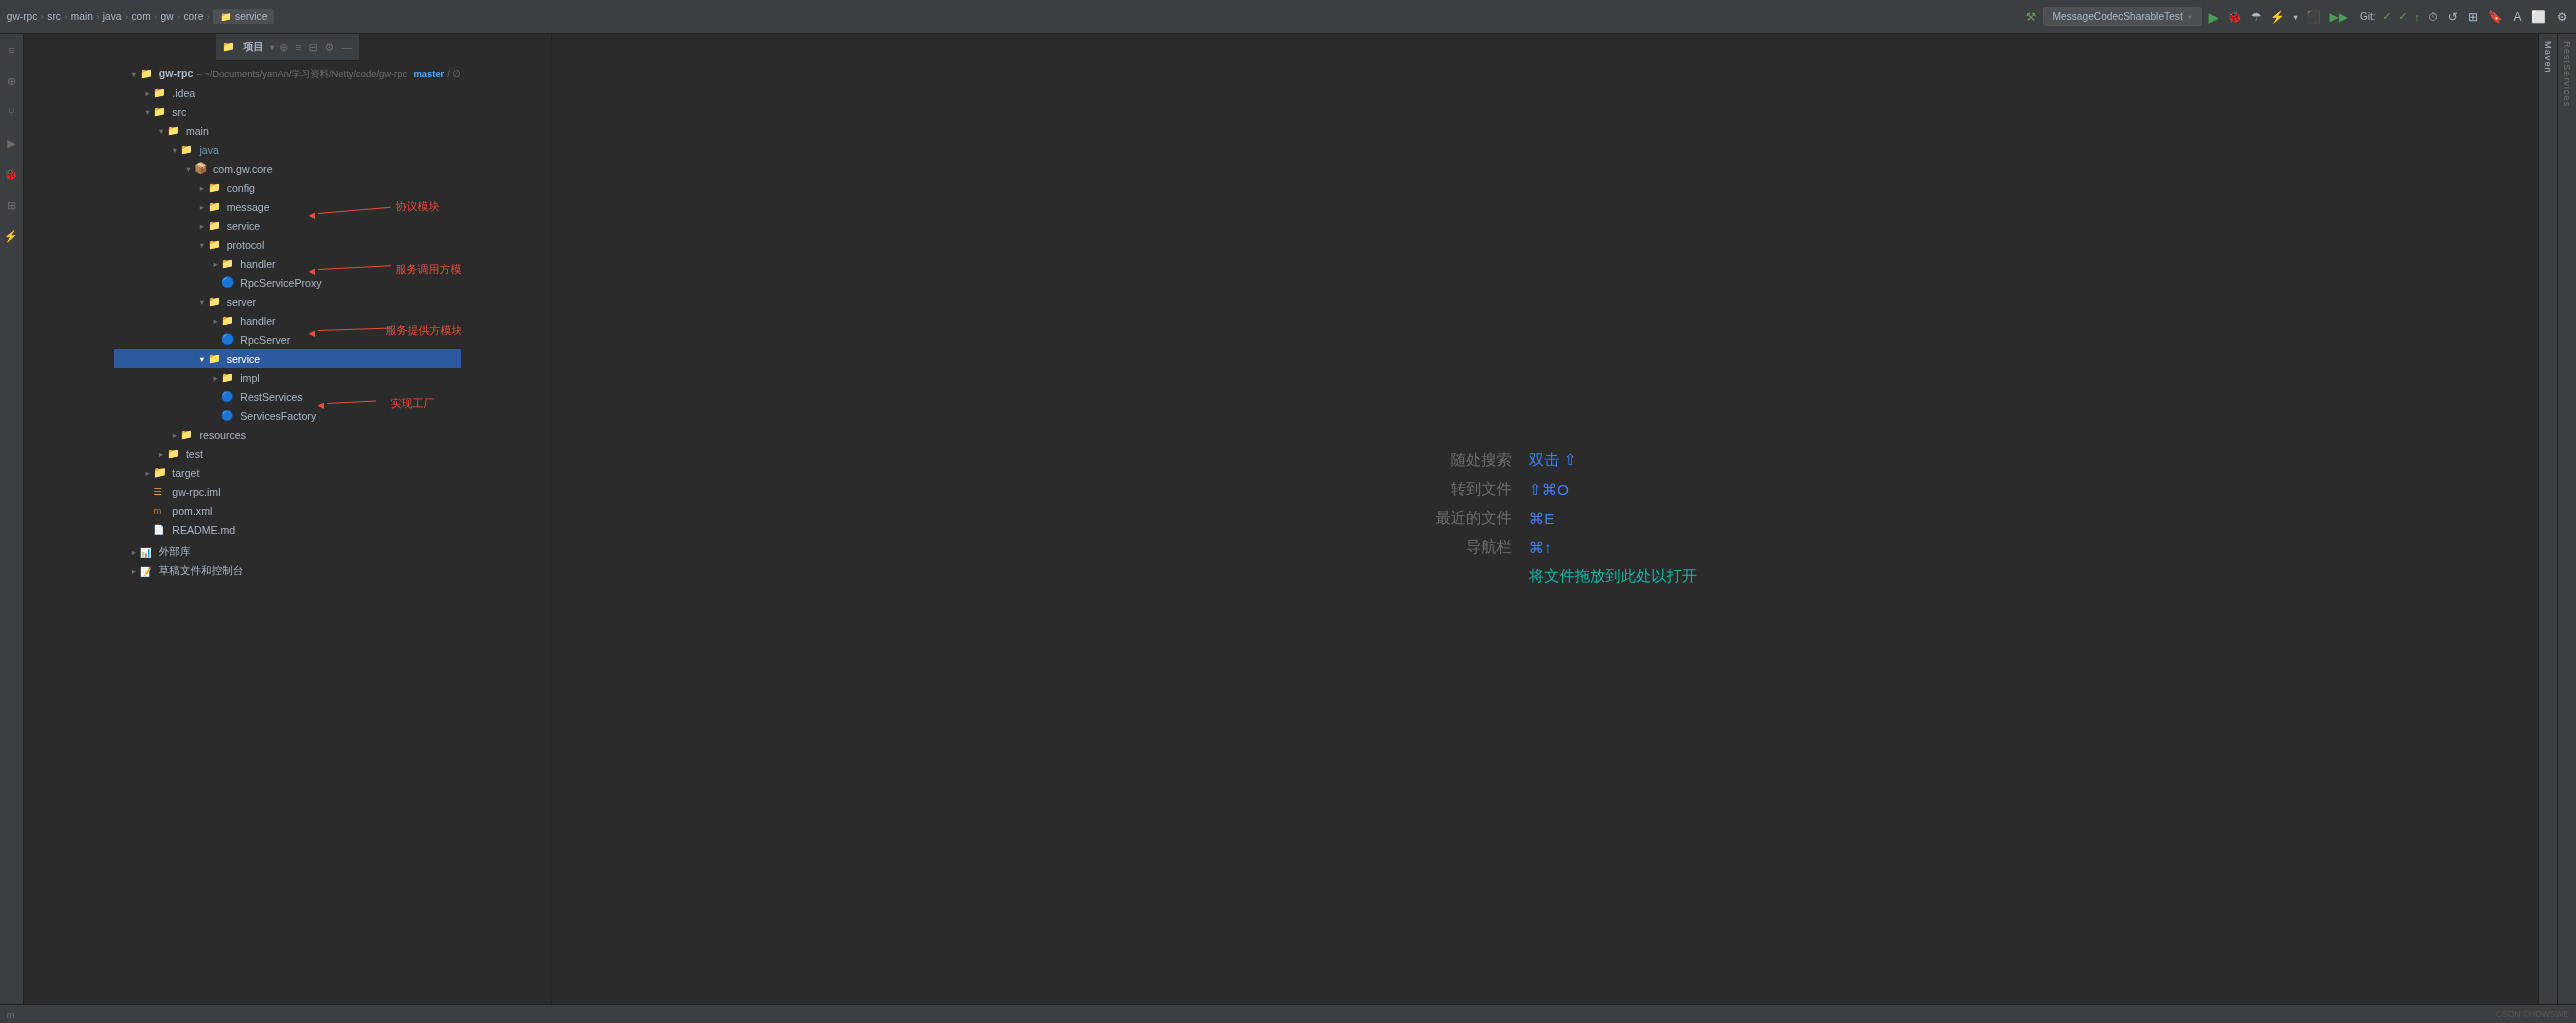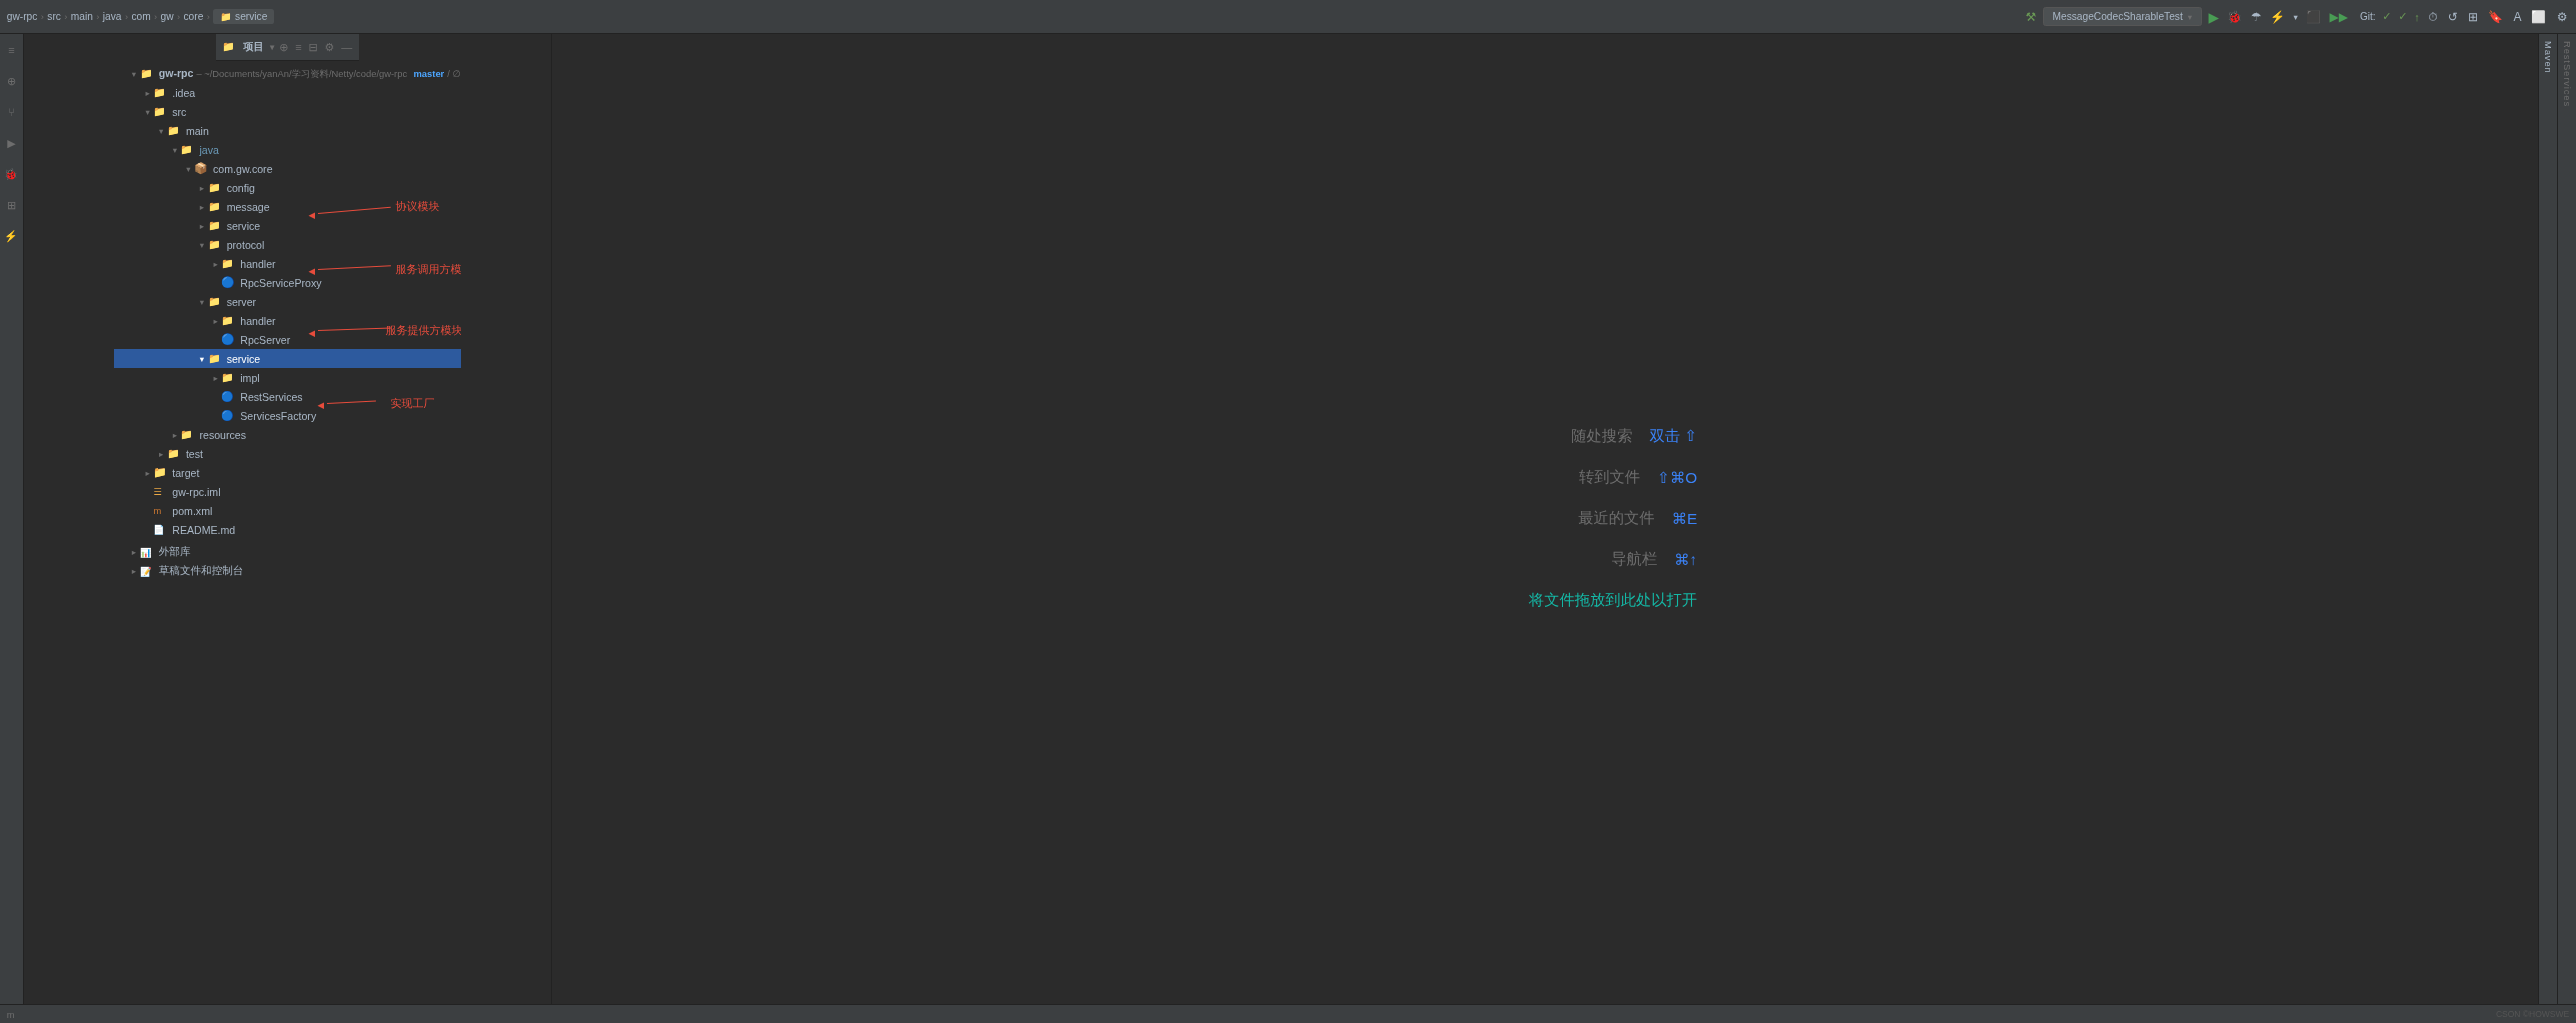--- a/index.html
+++ b/index.html
@@ -207,22 +207,22 @@
       display: flex;
       flex-direction: column;
       align-items: center;
       justify-content: center;
       position: relative;
     }
 
     .welcome-content {
       display: flex;
       flex-direction: column;
-      gap: 20px;
-      align-items: flex-end;
+      gap: 8px;
+      align-items: flex-start;
     }
     .welcome-row {
       display: flex;
       align-items: center;
       gap: 17px;
     }
     .welcome-label {
       color: #6d6d6d;
       font-size: 15.3px;
       min-width: 119px;

